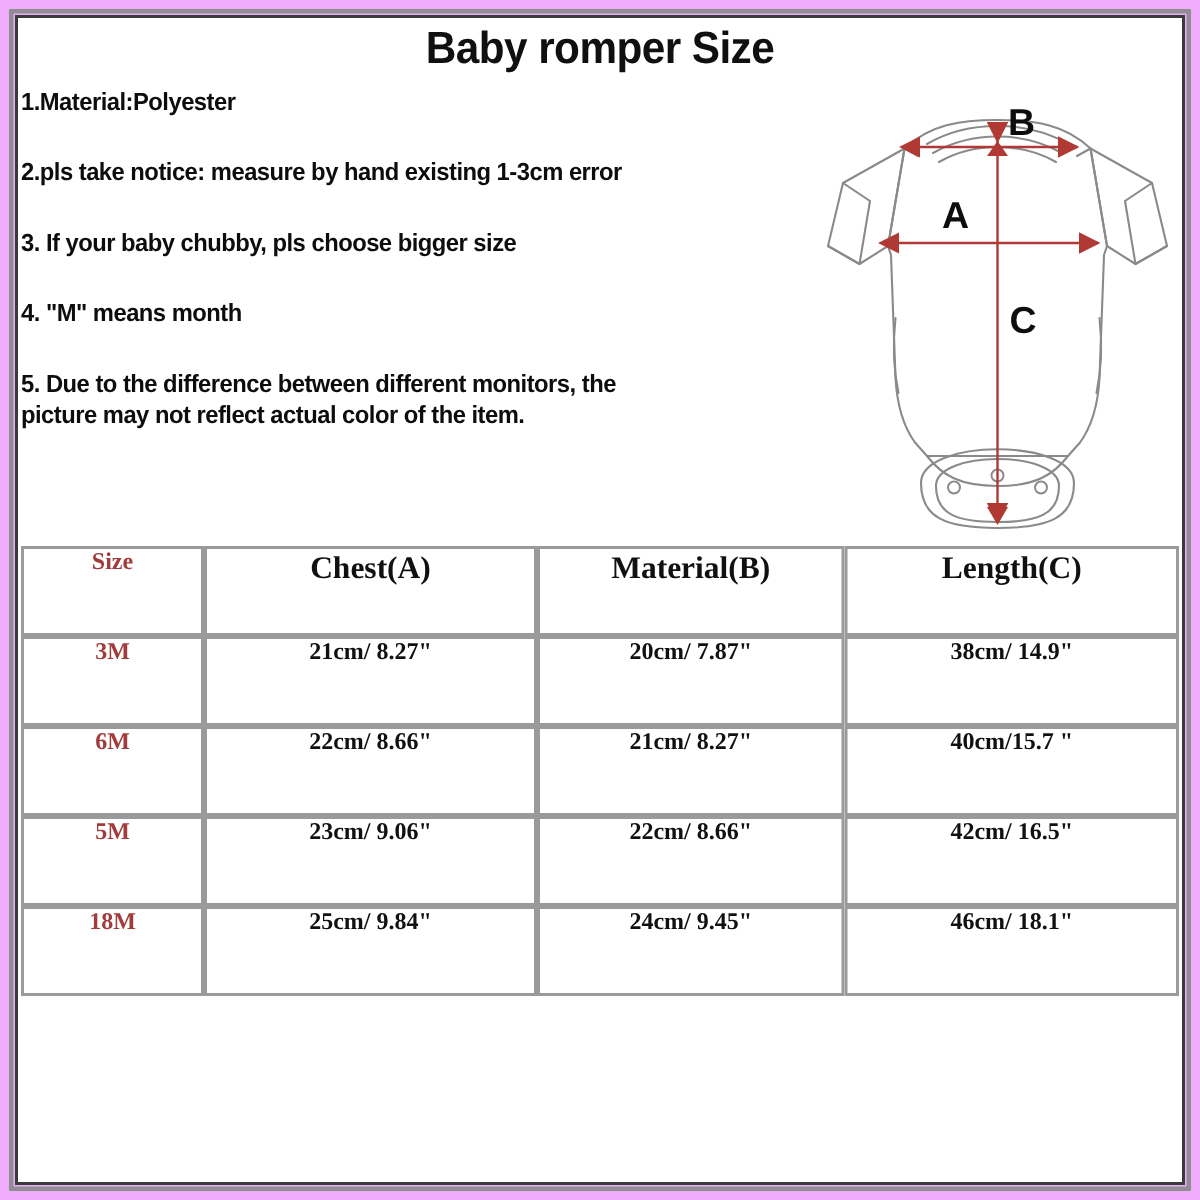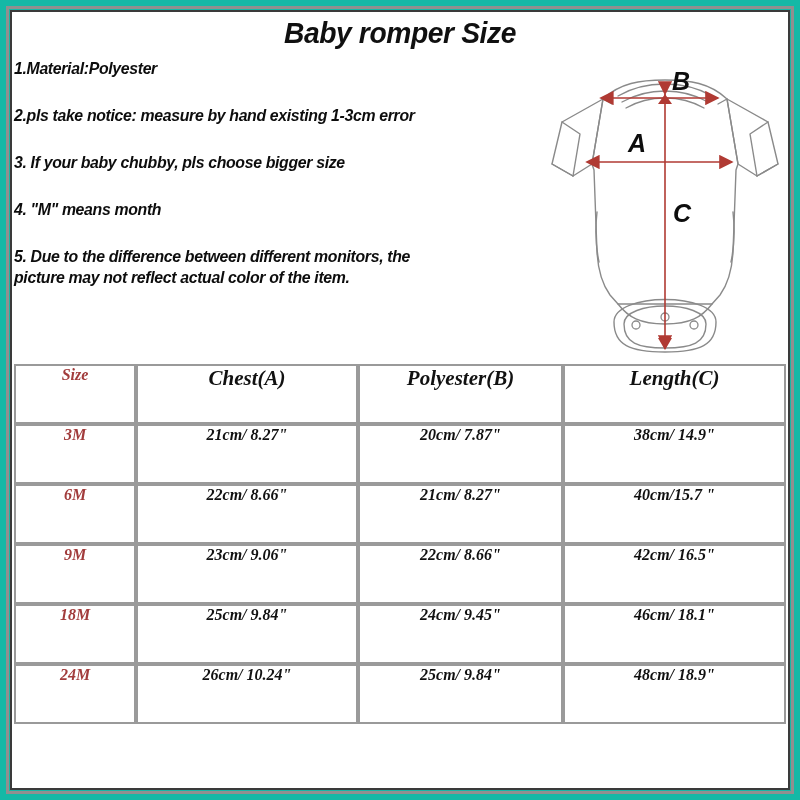--- a/index.html
+++ b/index.html
@@ -4,24 +4,23 @@
 <style>
   html, body {
     margin: 0;
     padding: 0;
     background: #ffffff;
   }
   #page {
     position: relative;
     width: 800px;
     height: 800px;
-    background: #14b8a6;
+    background: #f0abfc;
     overflow: hidden;
     font-family: "Liberation Sans", sans-serif;
-    font-style: italic;
   }
 
   
   #outer-frame {
     position: absolute;
     left: 6px;
     top: 6px;
     width: 788px;
     height: 788px;
     border: 3px solid #8f8f8f;
@@ -227,49 +226,43 @@
     <colgroup>
       <col class="col-size">
         <col class="col-chest">
         <col class="col-shld">
         <col class="col-len">
     </colgroup>
     <tbody>
       <tr>
         <td class="size-cell">Size</td>
         <td class="head-cell">Chest(A)</td>
-        <td class="head-cell">Polyester(B)</td>
+        <td class="head-cell">Material(B)</td>
         <td class="head-cell">Length(C)</td>
       </tr>
       <tr>
         <td class="size-cell">3M</td>
         <td class="val-cell">21cm/ 8.27"</td>
         <td class="val-cell">20cm/ 7.87"</td>
         <td class="val-cell">38cm/ 14.9"</td>
       </tr>
       <tr>
         <td class="size-cell">6M</td>
         <td class="val-cell">22cm/ 8.66"</td>
         <td class="val-cell">21cm/ 8.27"</td>
         <td class="val-cell">40cm/15.7 "</td>
       </tr>
       <tr>
-        <td class="size-cell">9M</td>
+        <td class="size-cell">5M</td>
         <td class="val-cell">23cm/ 9.06"</td>
         <td class="val-cell">22cm/ 8.66"</td>
         <td class="val-cell">42cm/ 16.5"</td>
       </tr>
       <tr>
         <td class="size-cell">18M</td>
         <td class="val-cell">25cm/ 9.84"</td>
         <td class="val-cell">24cm/ 9.45"</td>
         <td class="val-cell">46cm/ 18.1"</td>
       </tr>
-      <tr>
-        <td class="size-cell">24M</td>
-        <td class="val-cell">26cm/ 10.24"</td>
-        <td class="val-cell">25cm/ 9.84"</td>
-        <td class="val-cell">48cm/ 18.9"</td>
-      </tr>
     </tbody>
   </table>
 
 </div>
 
 </body></html>

